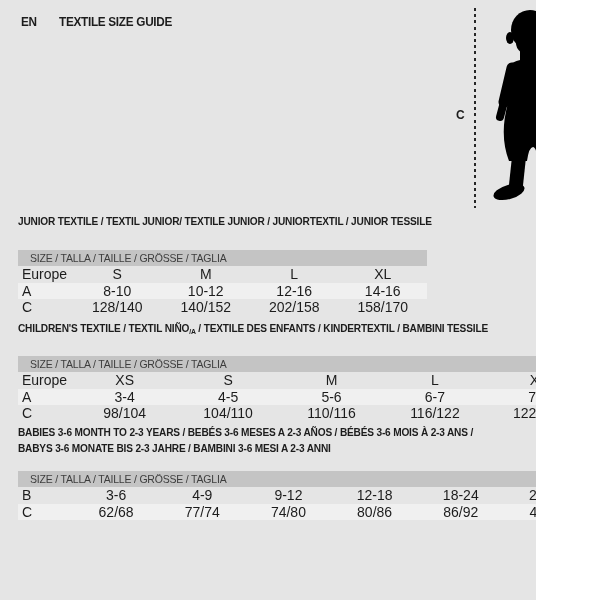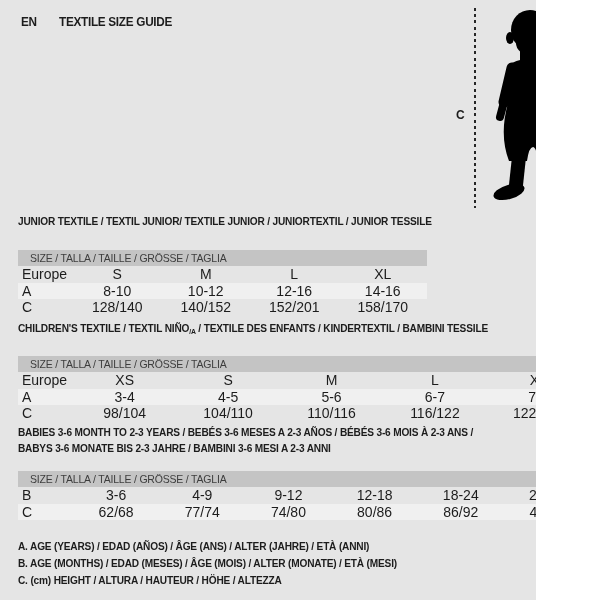--- a/index.html
+++ b/index.html
@@ -119,21 +119,21 @@
       <span class="lbl">A</span>
       <span class="val">8-10</span>
       <span class="val">10-12</span>
       <span class="val">12-16</span>
       <span class="val">14-16</span>
     </div>
     <div class="tbl-row">
       <span class="lbl">C</span>
       <span class="val">128/140</span>
       <span class="val">140/152</span>
-      <span class="val">152/201</span>
+      <span class="val">202/158</span>
       <span class="val">158/170</span>
     </div>
   </div>
 
   <div class="sec-title" style="top:320px"><span>CHILDREN'S TEXTILE / TEXTIL NIÑO</span><span class="sub-a">/A</span><span> / TEXTILE DES ENFANTS / KINDERTEXTIL / BAMBINI TESSILE</span></div>
   <div class="tbl" style="top:348px; width:572px">
     <div class="size-bar">SIZE / TALLA / TAILLE / GRÖSSE / TAGLIA</div>
     <div class="tbl-row">
       <span class="lbl">Europe</span>
       <span class="val">XS</span>
@@ -177,19 +177,14 @@
       <span class="lbl">C</span>
       <span class="val">62/68</span>
       <span class="val">77/74</span>
       <span class="val">74/80</span>
       <span class="val">80/86</span>
       <span class="val">86/92</span>
       <span class="val">44/98</span>
     </div>
   </div>
 
-  <div class="legend">
-    <div class="legend-line">A. AGE (YEARS) / EDAD (AÑOS) / ÂGE (ANS) / ALTER (JAHRE) / ETÀ (ANNI)</div>
-    <div class="legend-line">B. AGE (MONTHS) / EDAD (MESES) / ÂGE (MOIS) / ALTER (MONATE) / ETÀ (MESI)</div>
-    <div class="legend-line">C. (cm) HEIGHT / ALTURA / HAUTEUR / HÖHE / ALTEZZA</div>
-  </div>
 
 </div>
 
 </body></html>

